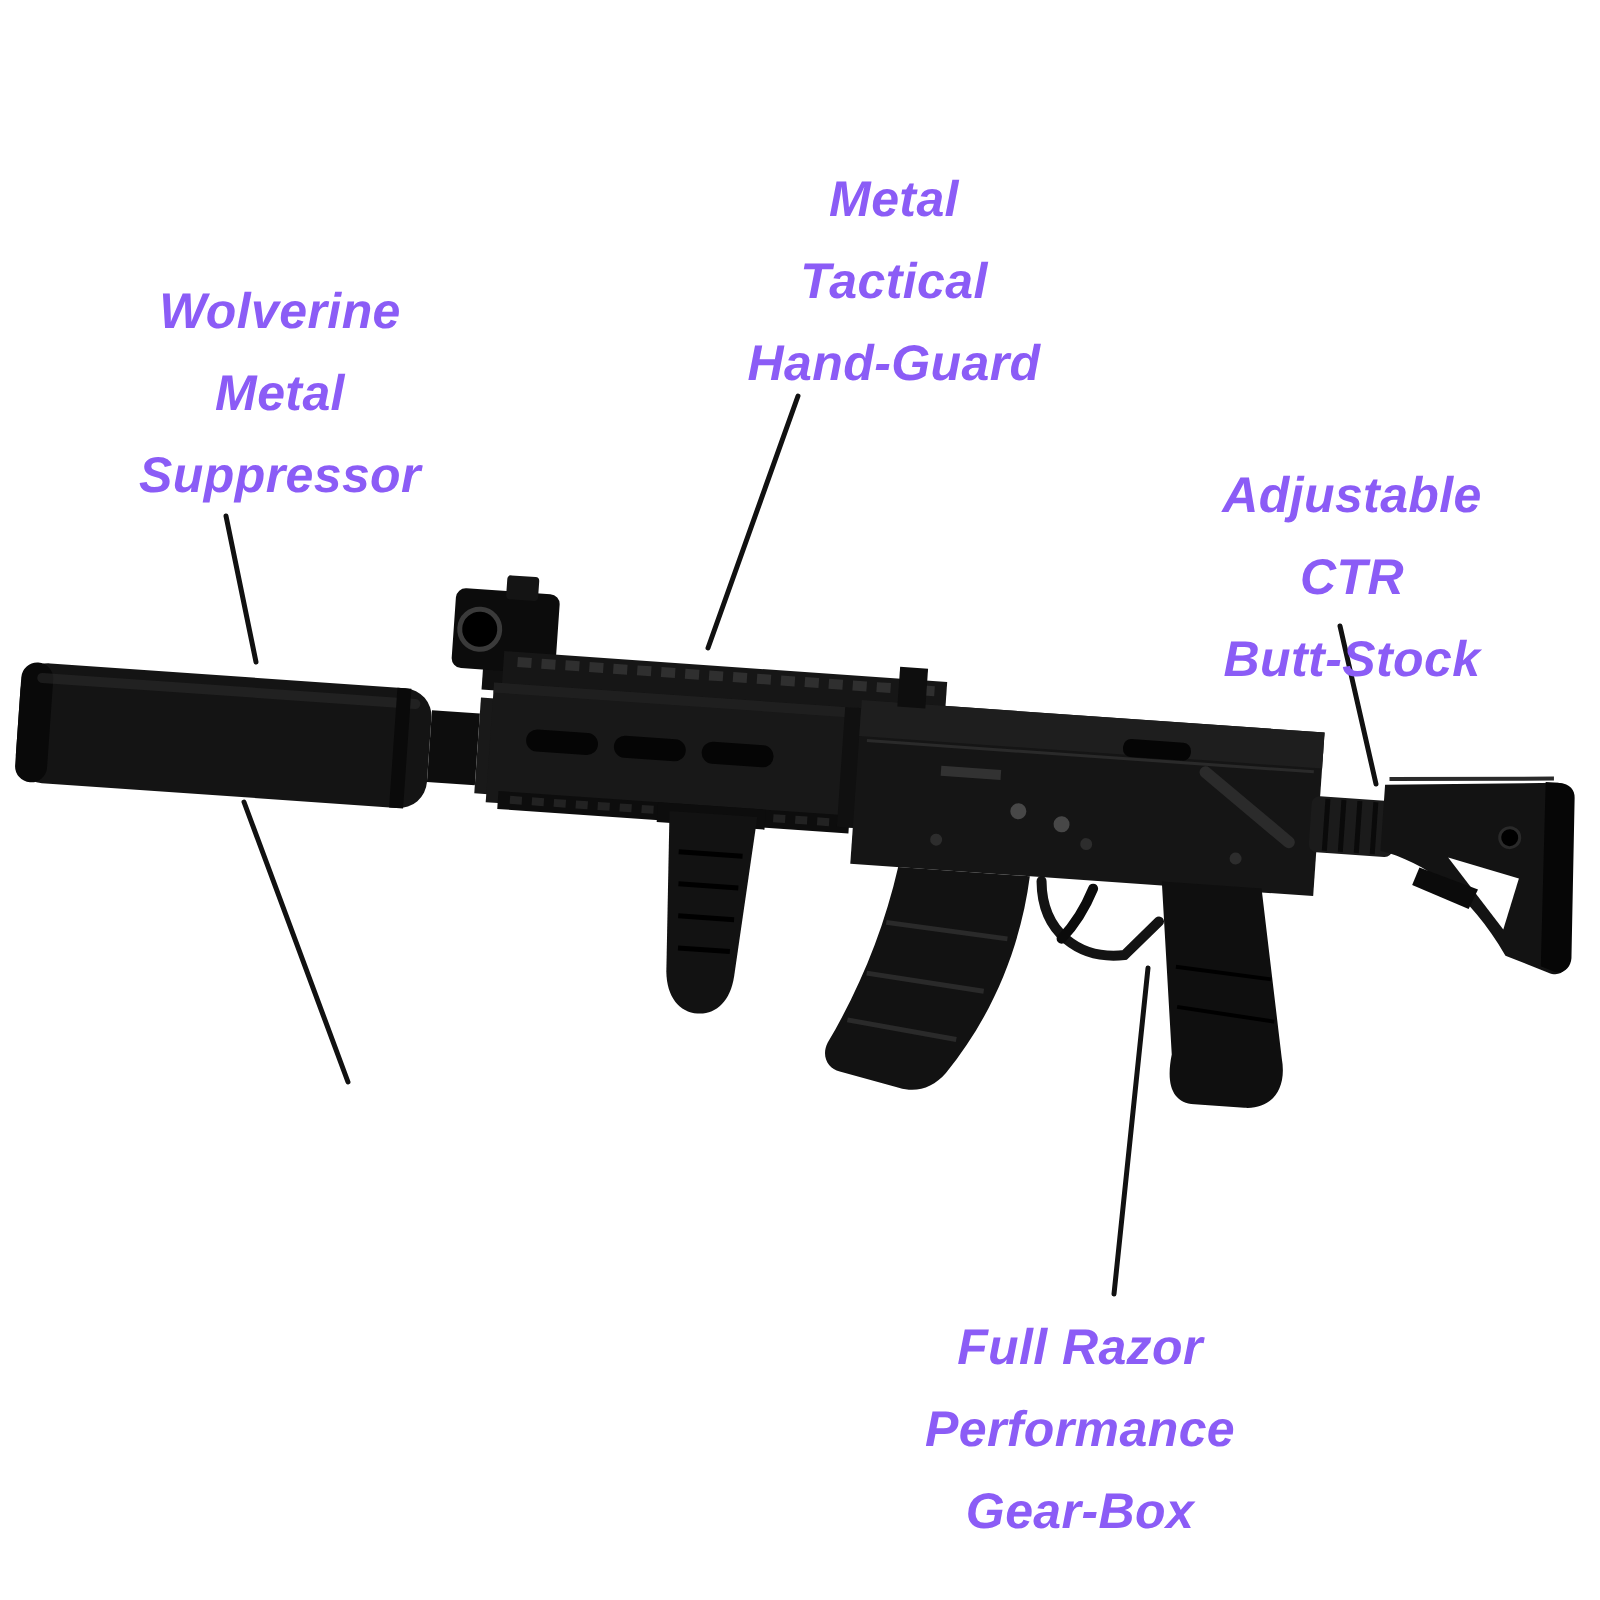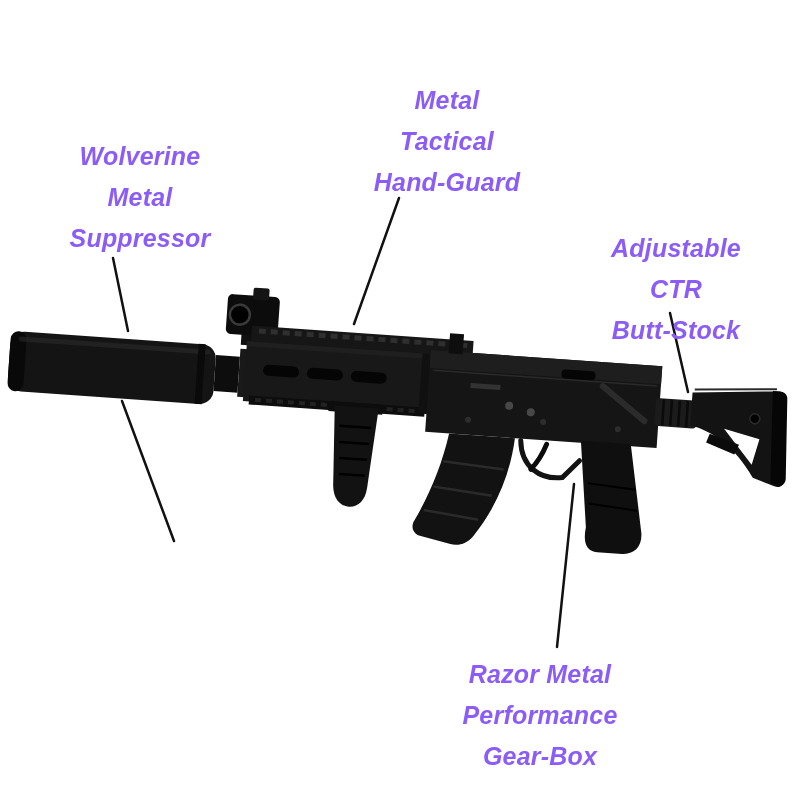--- a/index.html
+++ b/index.html
@@ -157,17 +157,17 @@
 
   <div class="callout-label lbl-handguard">Metal
 Tactical
 Hand-Guard</div>
 
   <div class="callout-label lbl-buttstock">Adjustable
 CTR
 Butt-Stock</div>
 
 
-  <div class="callout-label lbl-gearbox">Razor Metal
+  <div class="callout-label lbl-gearbox">Full Razor
 Performance
 Gear-Box</div>
 
 </div>
 
 </body></html>

